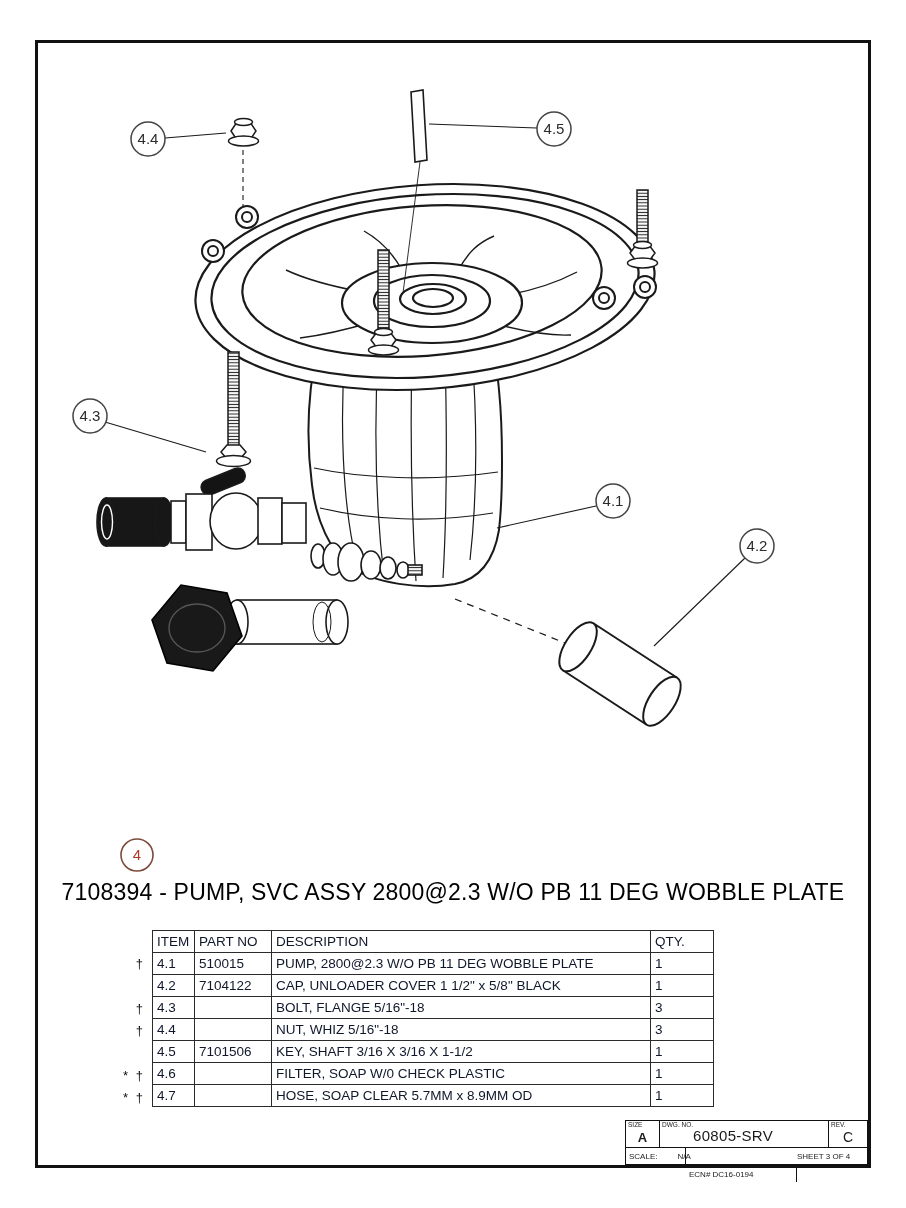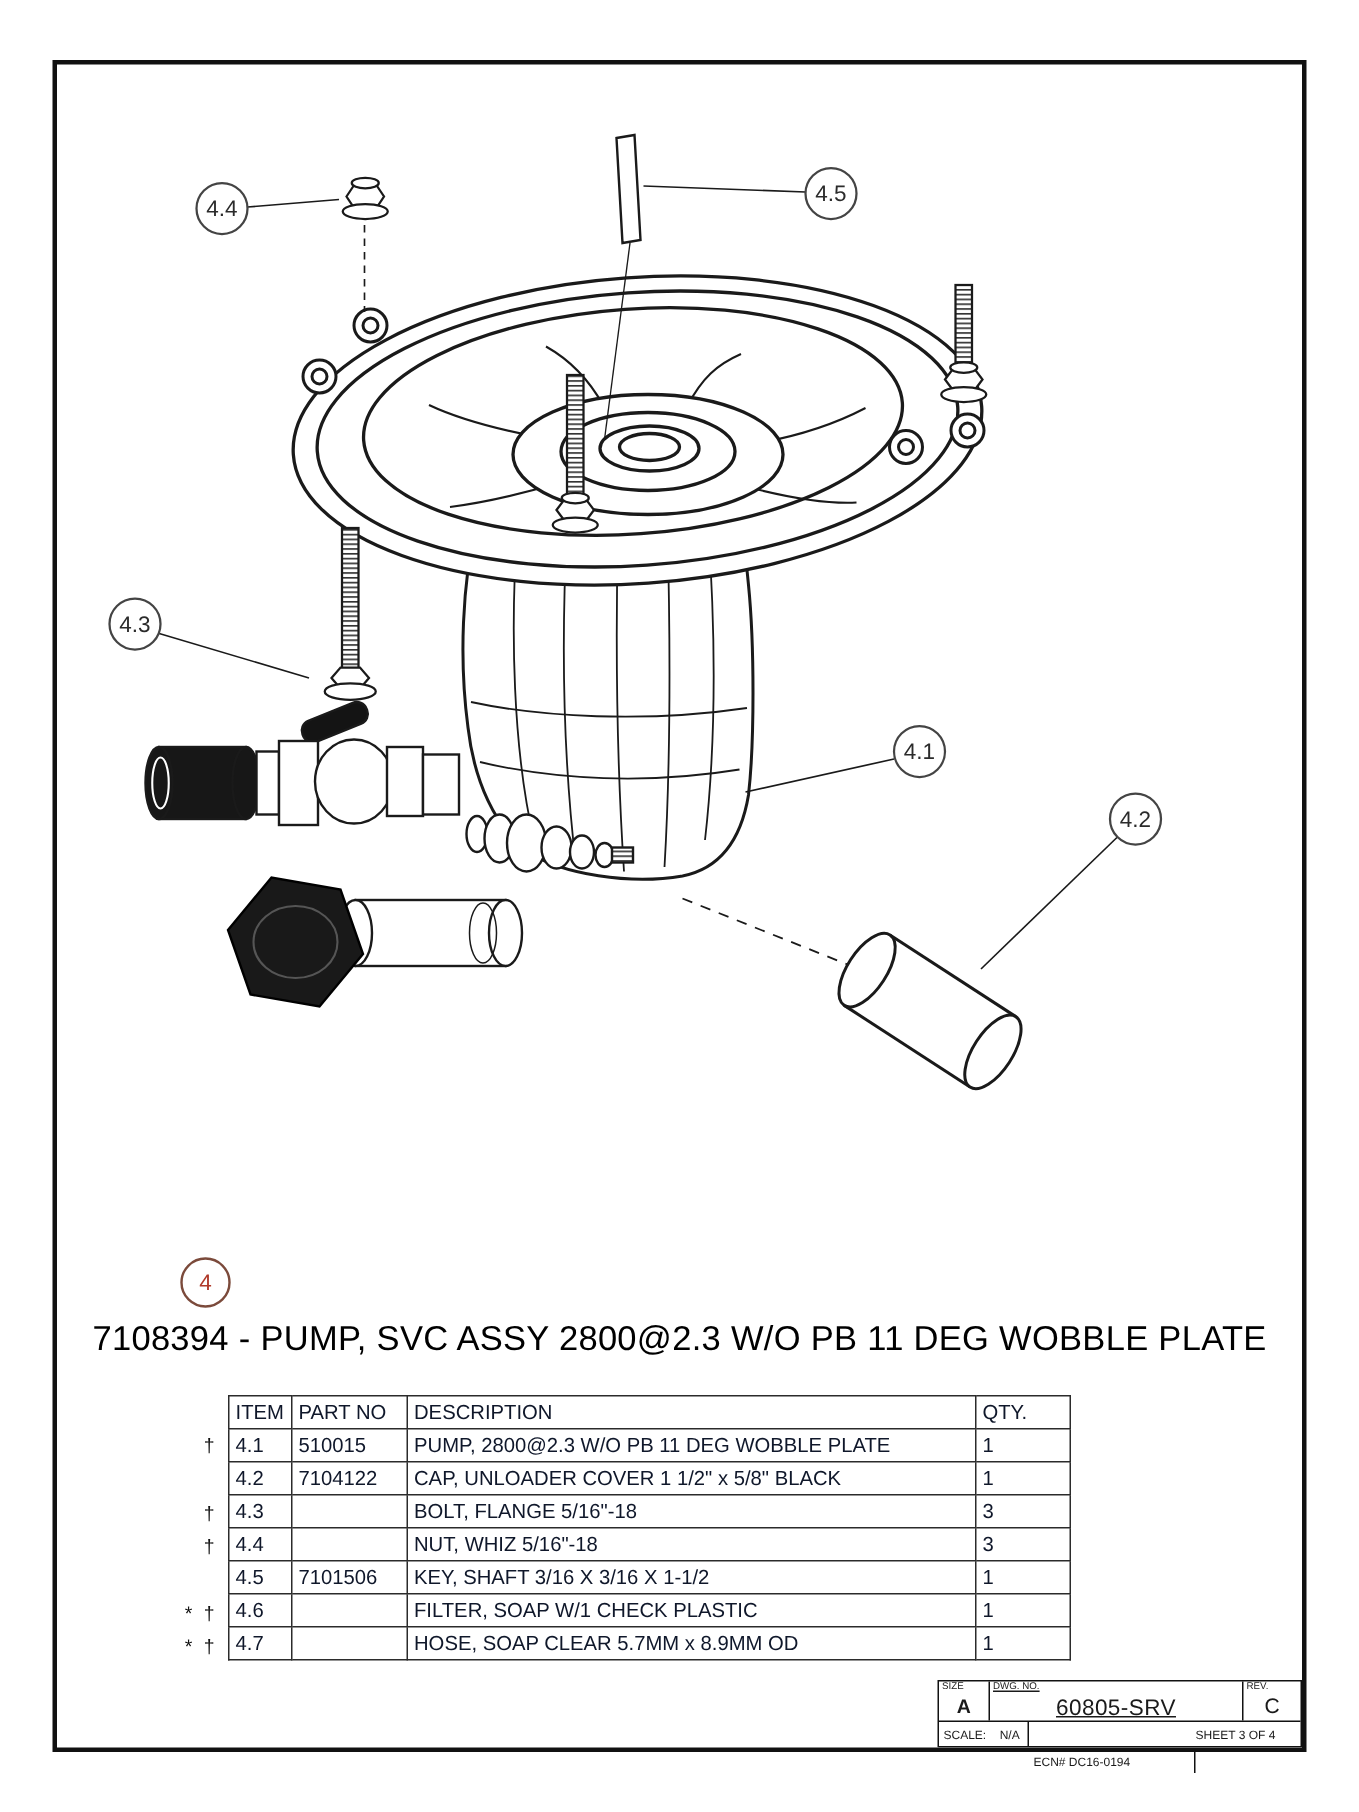--- a/index.html
+++ b/index.html
@@ -36,26 +36,26 @@
   
   .title-block{
     position:absolute;left:625px;top:1120px;width:243px;height:45px;
     border:1px solid #111;box-sizing:border-box;display:flex;flex-direction:column;
     background:#fff;
   }
   .tb-top{display:flex;flex:1;border-bottom:1px solid #111;min-height:0;}
   .tb-size{width:33px;border-right:1px solid #111;display:flex;flex-direction:column;align-items:center;}
   .tb-lbl{font-size:6.5px;color:#222;align-self:flex-start;padding:1px 0 0 2px;line-height:1;}
   .tb-size .tb-val{font-size:13px;font-weight:bold;line-height:1;margin-top:2px;}
-  .tb-dwg{flex:1;border-right:1px solid #111;display:flex;flex-direction:column;align-items:center;text-decoration:underline;}
+  .tb-dwg{flex:1;border-right:1px solid #111;display:flex;flex-direction:row;align-items:center;}
   .tb-dwg .tb-val{font-size:15px;line-height:1;margin-top:2px;letter-spacing:.3px;}
   .tb-rev{width:38px;display:flex;flex-direction:column;align-items:center;}
   .tb-rev .tb-val{font-size:14px;line-height:1;margin-top:1px;}
   .tb-bottom{display:flex;height:16px;font-size:8px;align-items:center;}
-  .tb-scale{width:60px;border-right:1px solid #111;height:100%;display:flex;align-items:center;gap:9px;padding-left:3px;box-sizing:border-box;}
+  .tb-scale{width:60px;border-right:1px solid #111;height:100%;display:flex;align-items:center;gap:20px;padding-left:3px;box-sizing:border-box;}
   .tb-ecn{flex:1;border-right:1px solid #111;height:100%;display:flex;align-items:center;padding-left:3px;box-sizing:border-box;margin-top:36px;}
   .tb-sheet{width:70px;height:100%;display:flex;align-items:center;justify-content:flex-start;}
 </style>
 </head>
 <body>
 
 <div class="page-border"></div>
 
 <svg class="drawing" width="906" height="1208" viewBox="0 0 906 1208">
   <defs>
@@ -258,21 +258,21 @@
     </tr>
     <tr>
       <td class="t-item">4.5</td>
       <td class="t-part">7101506</td>
       <td class="t-desc">KEY, SHAFT 3/16 X 3/16 X 1-1/2</td>
       <td class="t-qty">1</td>
     </tr>
     <tr>
       <td class="t-item">4.6</td>
       <td class="t-part"></td>
-      <td class="t-desc">FILTER, SOAP W/1 CHECK PLASTIC</td>
+      <td class="t-desc">FILTER, SOAP W/0 CHECK PLASTIC</td>
       <td class="t-qty">1</td>
     </tr>
     <tr>
       <td class="t-item">4.7</td>
       <td class="t-part"></td>
       <td class="t-desc">HOSE, SOAP CLEAR 5.7MM x 8.9MM OD</td>
       <td class="t-qty">1</td>
     </tr>
   </tbody>
 </table>

